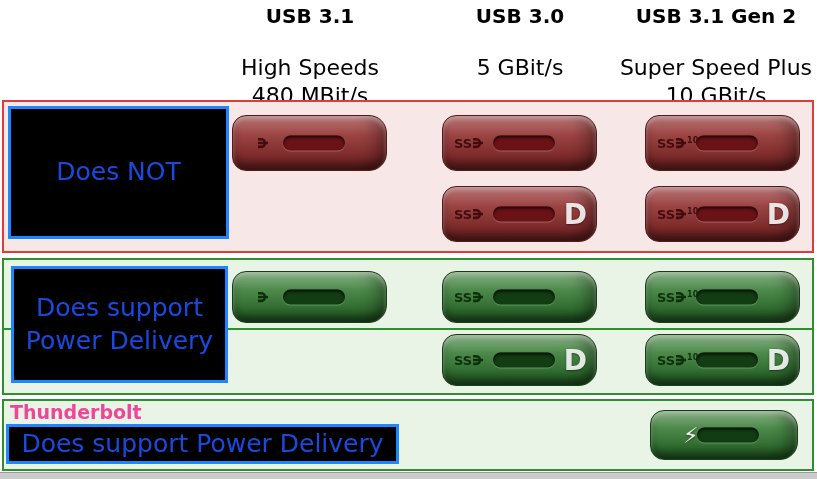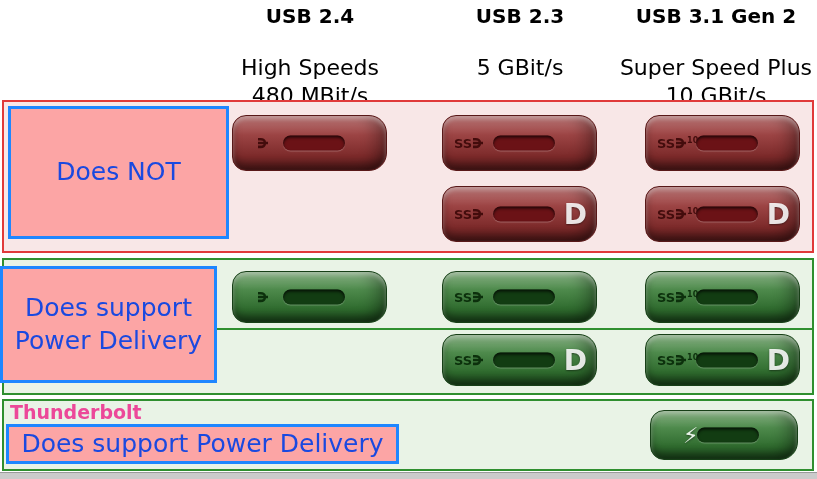--- a/index.html
+++ b/index.html
@@ -26,27 +26,27 @@
   .green-section { top: 258px; height: 137px; background: #e9f3e6; border: 2px solid #2f8f2f; }
   .tb-section    { top: 399px; height: 72px;  background: #e9f3e6; border: 2px solid #2f8f2f; }
   .green-divider { position: absolute; left: 2px; top: 328px; width: 812px; height: 0;
                    border-top: 2px solid #2f8f2f; z-index: 2; }
   .bottom-strip  { position: absolute; left: 0; top: 472px; width: 817px; height: 7px;
                    background: #cbcbcb; border-top: 1px solid #9a9a9a; z-index: 1; }
 
   
   .blue-box {
     position: absolute; z-index: 3;
-    background: #fca5a5; border: 3px solid #1e86ff;
+    background: #000000; border: 3px solid #1e86ff;
     color: #1a49e0; font-size: 25px; line-height: 1.3;
     display: flex; flex-direction: column; align-items: center; justify-content: center;
     text-align: center;
   }
   .label-no-pd { left: 8px; top: 106px; width: 221px; height: 133px; }
-  .label-pd    { left: 0; top: 266px; width: 217px; height: 117px; }
+  .label-pd    { left: 11px; top: 266px; width: 217px; height: 117px; }
   .label-tb    { left: 6px; top: 424px; width: 393px; height: 40px; }
   .tb-title { position: absolute; left: 10px; top: 401px; z-index: 3;
               font-size: 19px; font-weight: bold; color: #ec4899; }
 
   
   .connector {
     position: absolute; z-index: 4;
     width: 155px; height: 56px;
     border-radius: 14px 18px 18px 14px;
   }
@@ -95,24 +95,24 @@
     position: absolute; left: 32px; top: 50%; transform: translateY(-50%);
     font-size: 22px; color: #eaf4ea; text-shadow: 0 1px 2px rgba(0,0,0,0.45);
   }
 </style>
 </head>
 <body>
 
 <div class="canvas">
 
   <div class="col-head" style="left:195px">
-    <div class="col-title">USB 2.4</div>
+    <div class="col-title">USB 3.1</div>
   </div>
   <div class="col-head" style="left:405px">
-    <div class="col-title">USB 2.3</div>
+    <div class="col-title">USB 3.0</div>
   </div>
   <div class="col-head" style="left:601px">
     <div class="col-title">USB 3.1 Gen 2</div>
   </div>
 
   <div class="col-speed" style="left:195px">
     <div>High Speeds</div>
     <div>480 MBit/s</div>
   </div>
   <div class="col-speed" style="left:405px">

